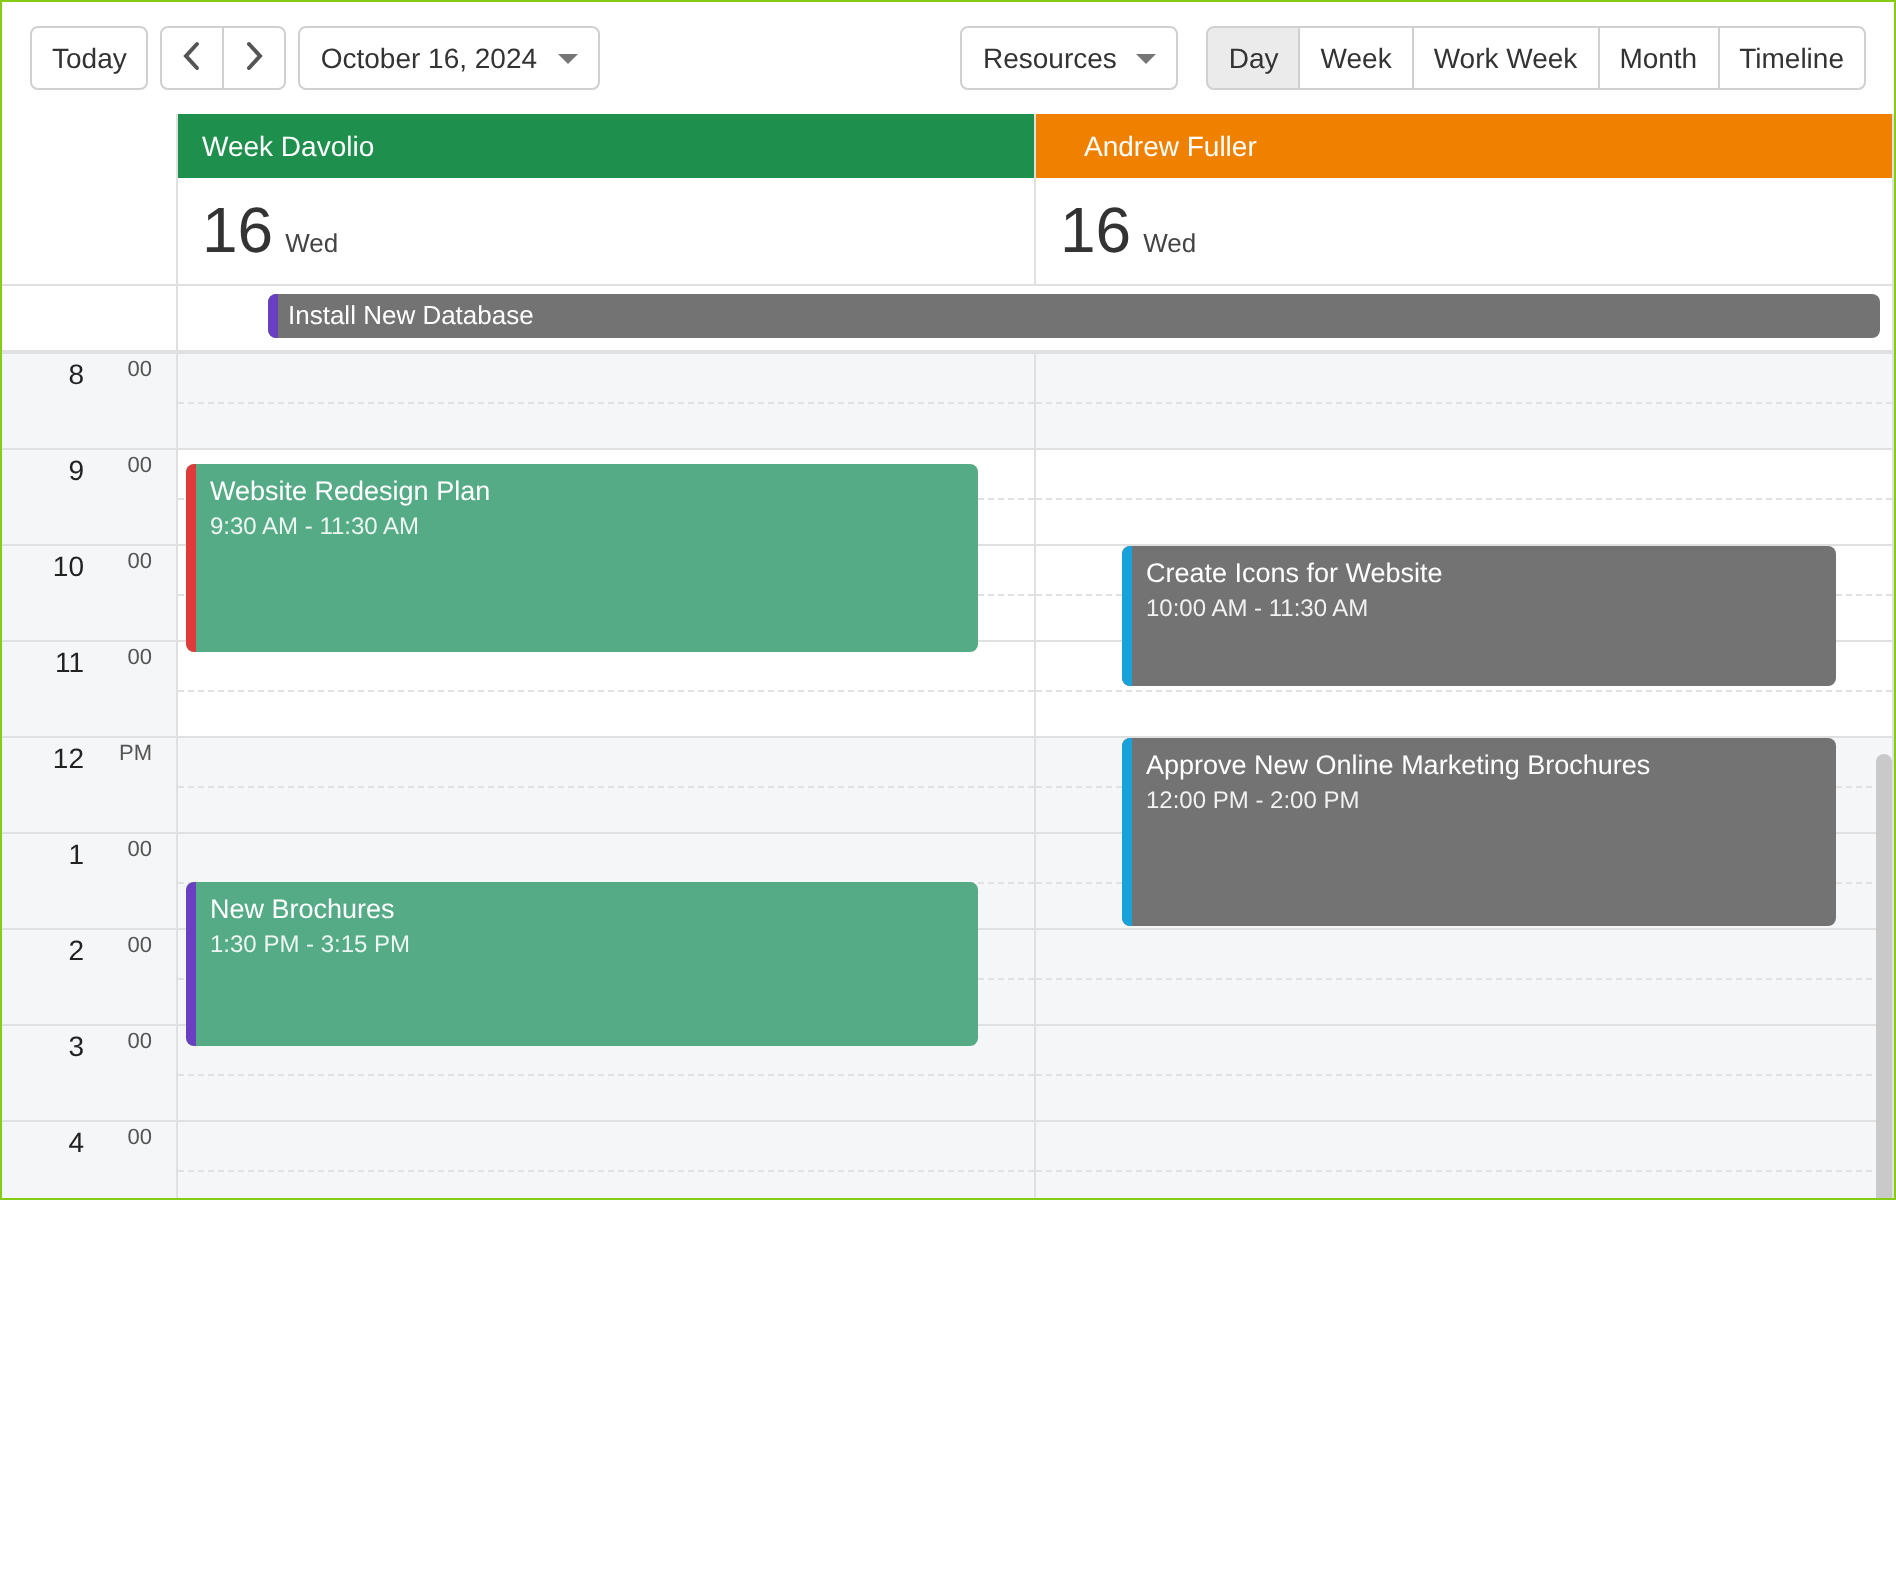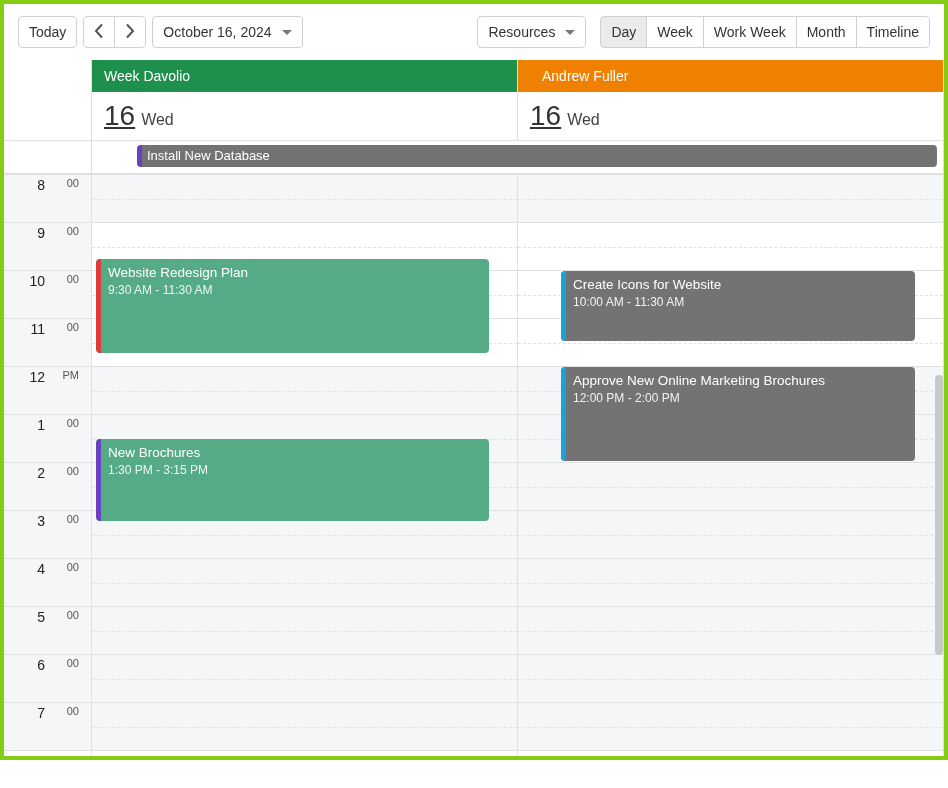--- a/index.html
+++ b/index.html
@@ -1,17 +1,17 @@
 <!DOCTYPE html>
 <html><head>
 <meta charset="utf-8">
 <style>
   * { box-sizing: border-box; }
   html, body { margin:0; padding:0; font-family: "Segoe UI", Arial, sans-serif; font-size:14px; color:#333; background:#fff;}
-  .root { width:948px; height:760px; border:4px solid #84cc16; position:relative; overflow:hidden;}
+  .root { width:948px; height:600px; border:1px solid #84cc16; position:relative; overflow:hidden;}
   
   
   .toolbar { height:56px; padding:12px 14px; display:flex; align-items:center; gap:6px;}
   .btn { border:1px solid #d0d0d0; background:#fff; border-radius:4px; height:32px; display:inline-flex; align-items:center; justify-content:center; padding:0 10px; font-size:14px; cursor:pointer; color:#333;}
   .btn.icon { width:32px; padding:0;}
   .btn svg { width:16px; height:16px; fill:#555;}
   .date-btn { gap:6px;}
   .caret-down { width:0;height:0;border-left:5px solid transparent;border-right:5px solid transparent;border-top:5px solid #777; margin-left:4px;}
   .toolbar-spacer { flex:1 1 auto;}
   .seg-group { display:flex; }
@@ -26,22 +26,22 @@
   
   .sched-header { width:100%; }
   .sched-header-row { display:flex;}
   .sched-header-row .time-gutter { width:88px; flex:0 0 88px; border-right:1px solid #e0e0e0;}
   .sched-header-row .res-cells { flex:1 1 auto; display:flex;}
   .res-cell { flex:1 1 0; border-right:1px solid #e0e0e0;}
   .res-title { color:#fff; padding:8px 12px; font-size:14px;}
   .res-green { background:#1f8f4e;}
   .res-orange { background:#f08000;padding-left:24px;}
   .datebar { padding:8px 12px; border-bottom:1px solid #e0e0e0; background:#fff; display:flex; align-items:baseline; gap:6px;}
-  .datebar .num { font-size:28px; font-weight:400;text-decoration:underline;}
-  .datebar .dow { font-size:16px; color:#444;text-align:right;}
+  .datebar .num { font-size:32px; font-weight:400;}
+  .datebar .dow { font-size:13px; color:#444;text-align:right;}
   
   .allday-row .time-gutter { border-bottom:2px solid #e0e0e0; }
   .allday-cell { padding:4px 6px 6px 6px; border-bottom:2px solid #e0e0e0;}
   .allday-event { border-radius:4px; padding:3px 8px 4px 10px; color:#fff; font-size:13px; position:relative; overflow:hidden; white-space:nowrap; text-overflow:ellipsis; cursor:pointer;}
   .allday-event .stripe { position:absolute; left:0; top:0; bottom:0; width:5px; border-top-left-radius:4px; border-bottom-left-radius:4px;}
   
   
   .sched-body { position:relative; height:580px; overflow:hidden;}
   .grid { display:flex; height:100%;}
   .time-gutter-col { width:88px; flex:0 0 88px; border-right:1px solid #e0e0e0;}
@@ -221,21 +221,21 @@
             <div class="row"></div>
             <div class="row"></div>
             <div class="row row-offhours"></div>
             <div class="row row-offhours"></div>
             <div class="row row-offhours"></div>
             <div class="row row-offhours"></div>
             <div class="row row-offhours"></div>
             <div class="row row-offhours"></div>
             <div class="row row-offhours"></div>
             <div class="row row-offhours"></div>
-            <div class="evt bg-green" style="top: 84px; height: 94px;">
+            <div class="evt bg-green" style="top: 55px; height: 94px;">
               <span class="stripe stripe-red"></span>
               <div class="title">Website Redesign Plan</div>
               <div class="time">9:30 AM - 11:30 AM</div>
             </div>
             <div class="evt bg-green" style="top: 264px; height: 82px;">
               <span class="stripe stripe-purple"></span>
               <div class="title">New Brochures</div>
               <div class="time">1:30 PM - 3:15 PM</div>
             </div>
           </div>

